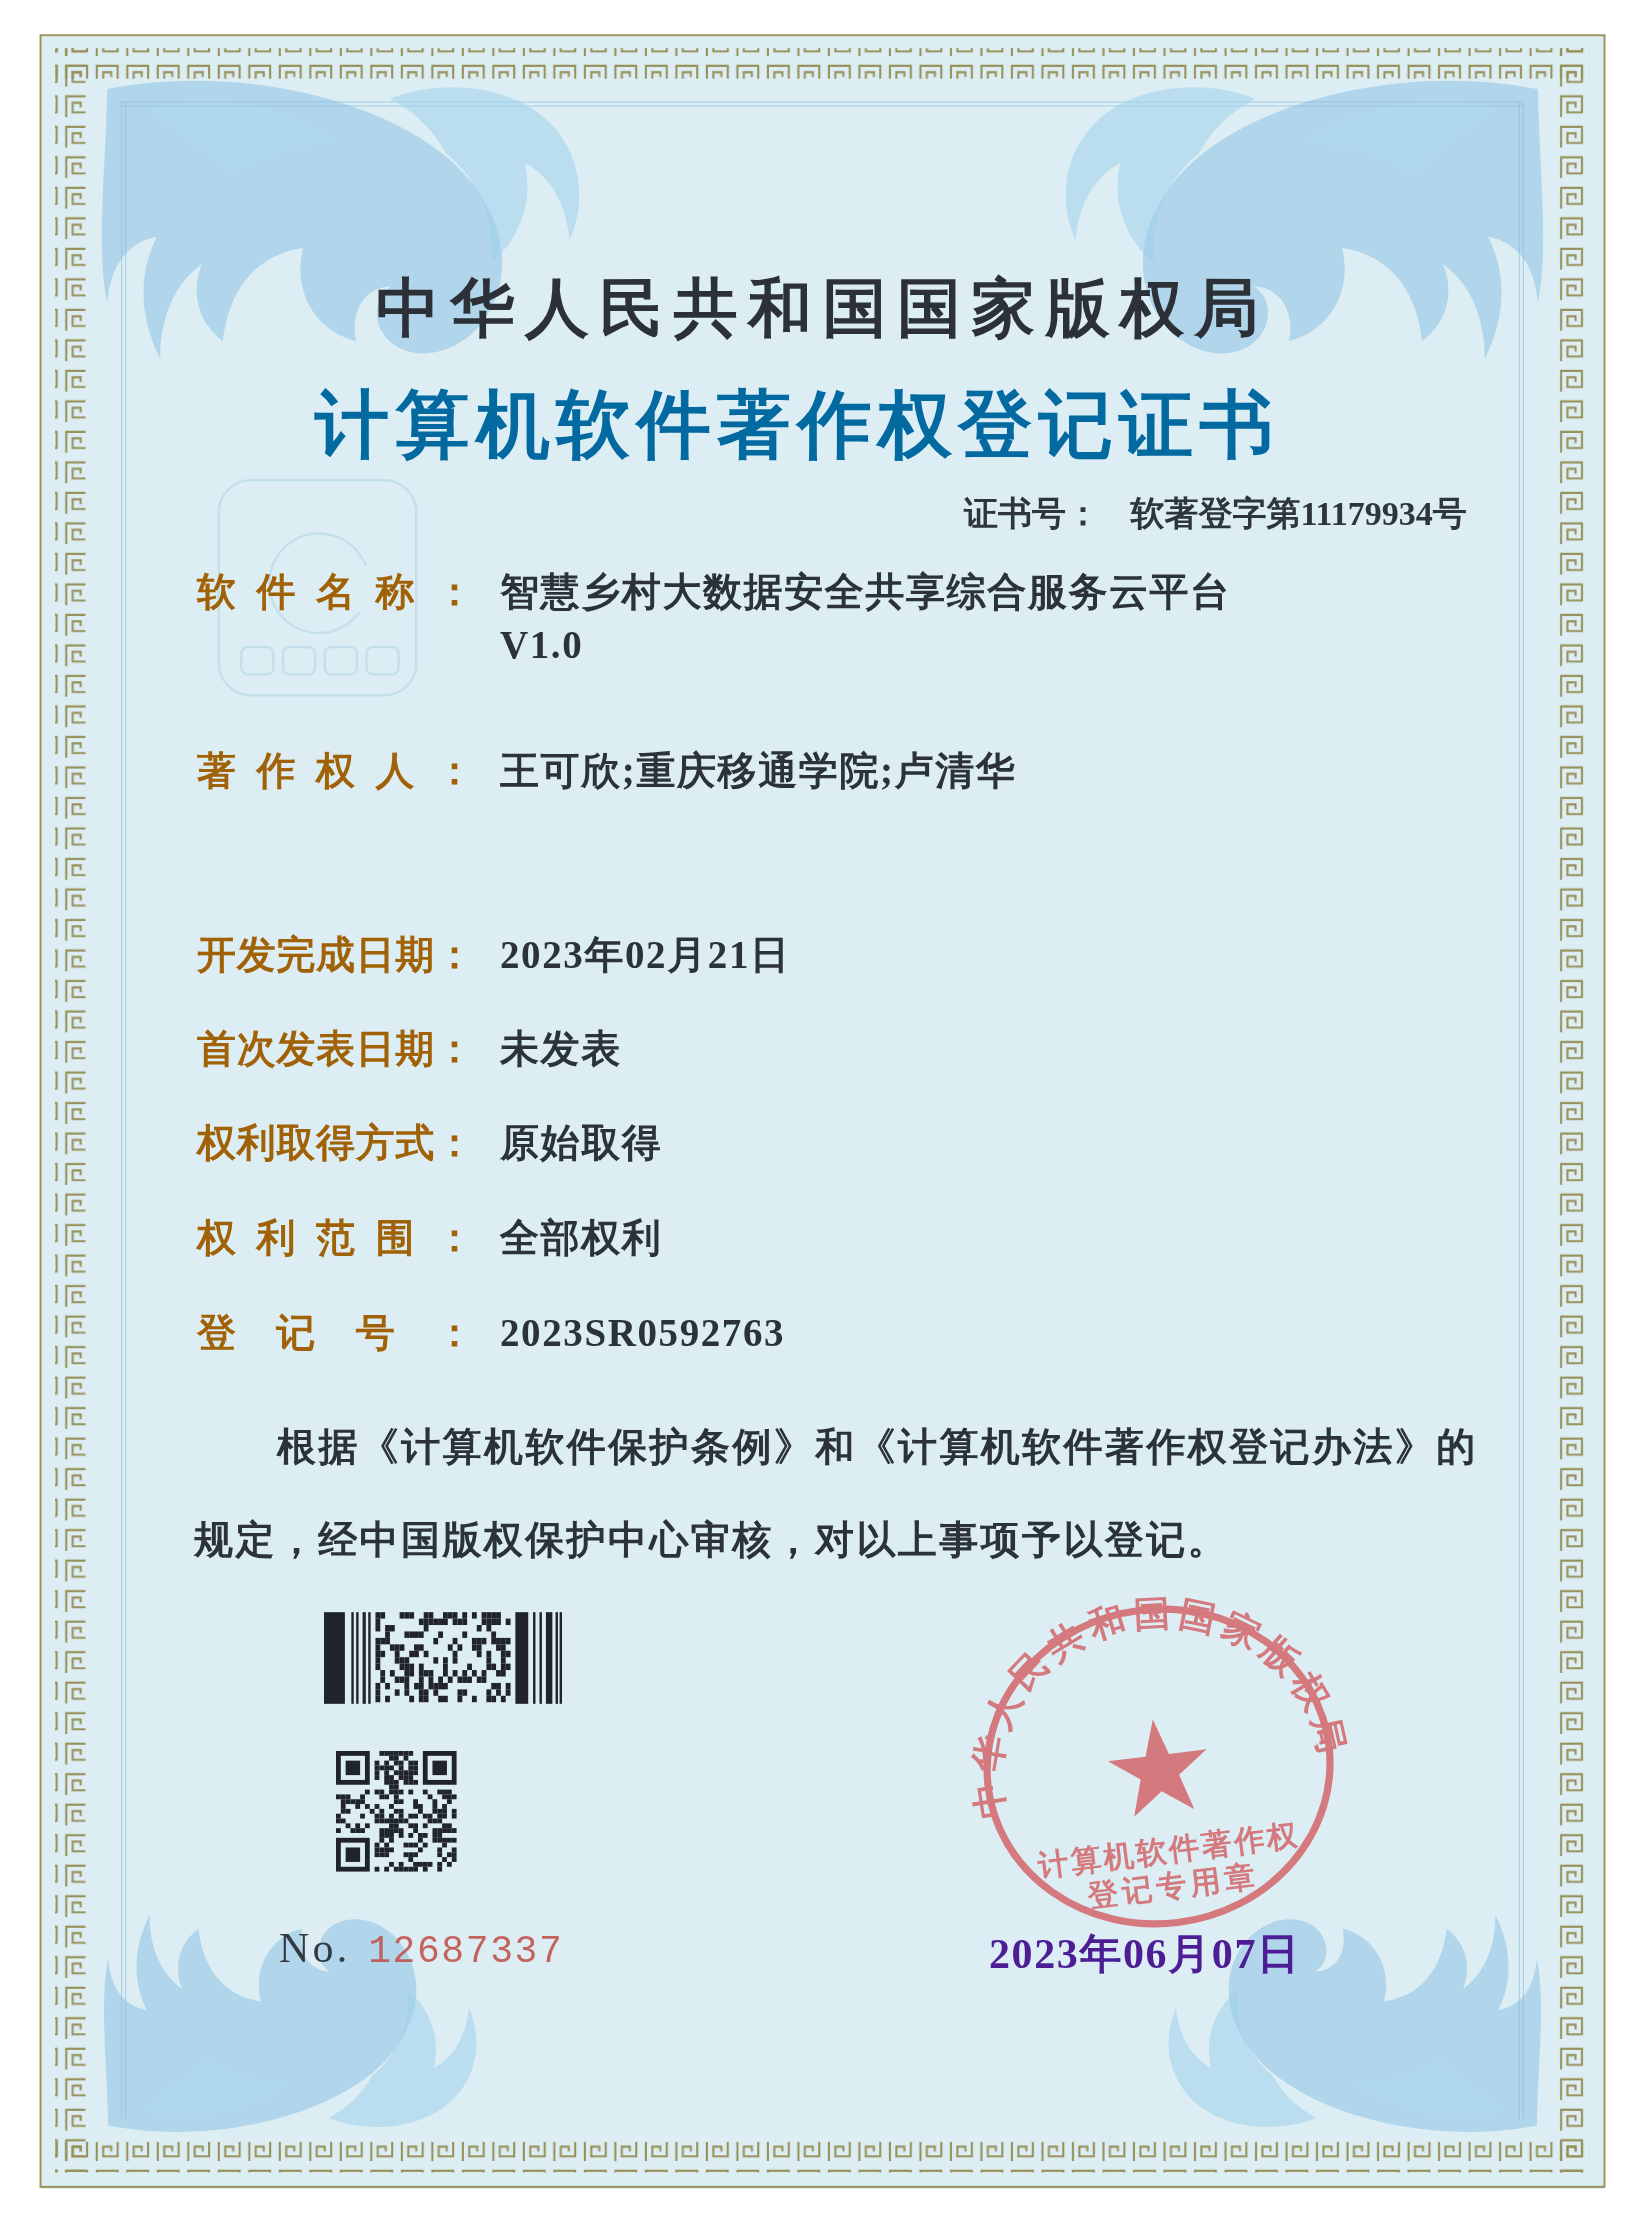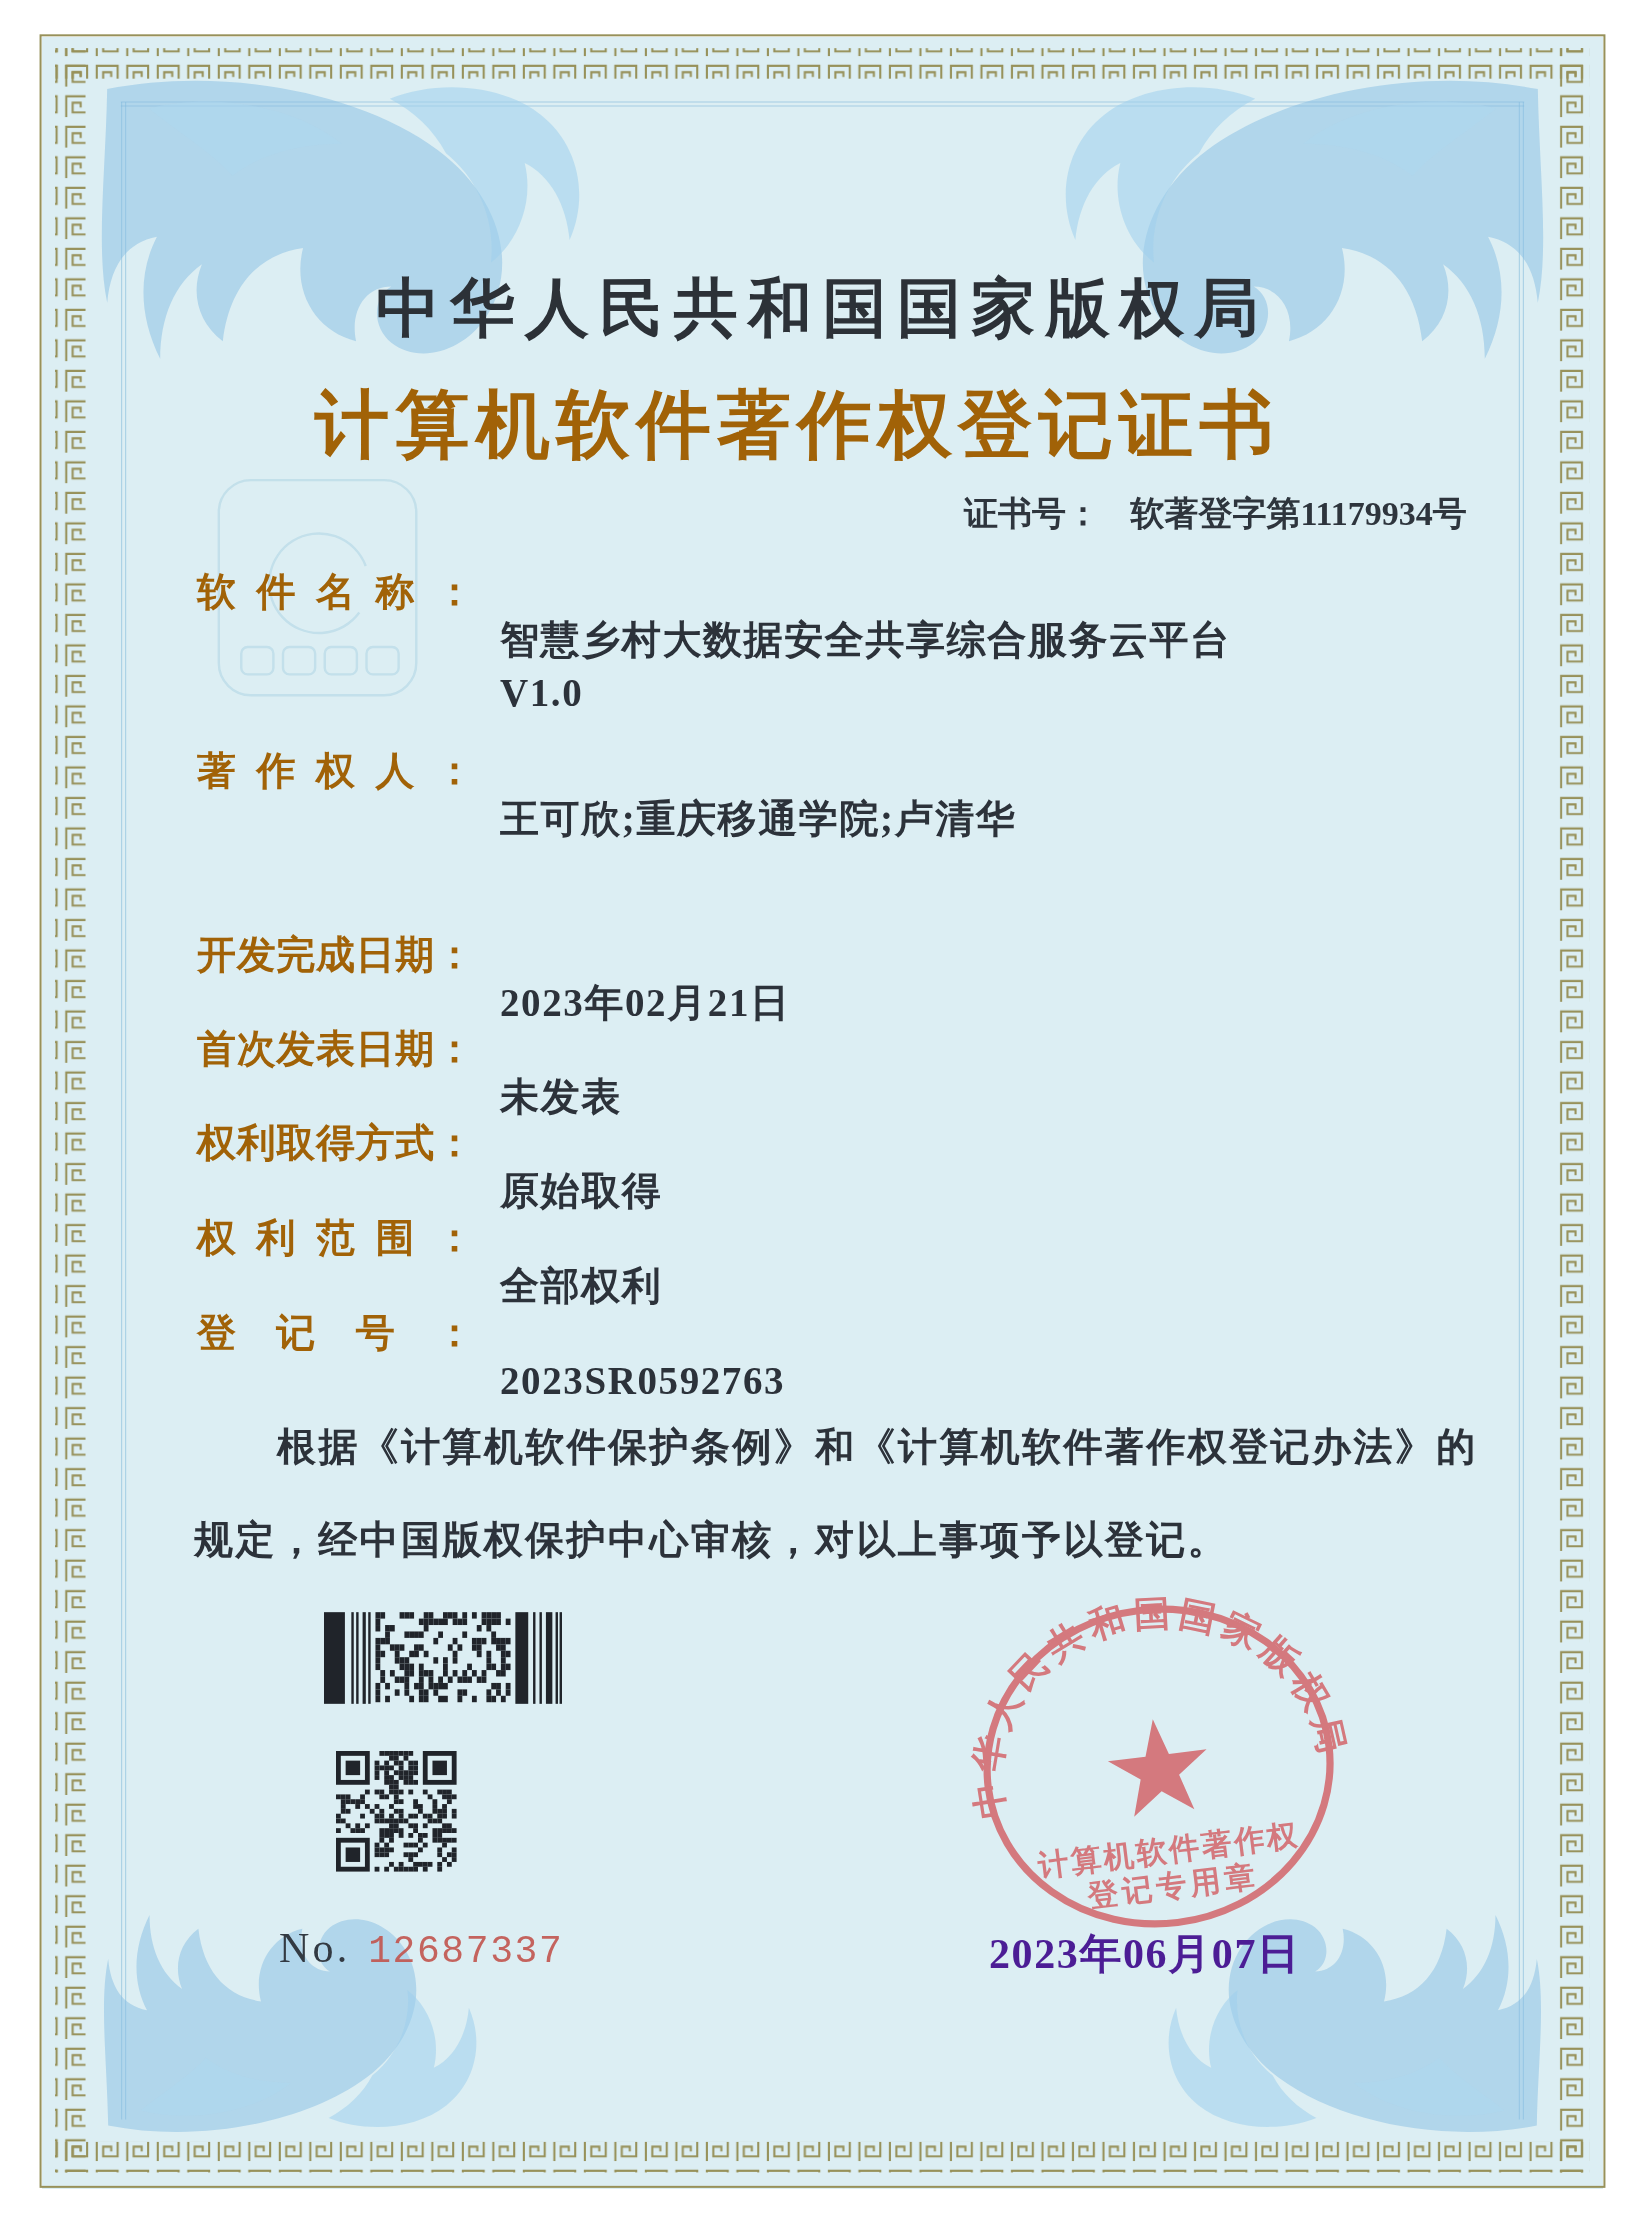--- a/index.html
+++ b/index.html
@@ -20,33 +20,33 @@
     background-color:#dceef3;
   }
   svg.overlay{position:absolute;left:0;top:0;pointer-events:none;}
   .abs{position:absolute;}
   .title{
     left:0;top:265px;width:1645px;text-align:center;
     font-size:64px;font-weight:700;letter-spacing:10.4px;color:#2c3137;
   }
   .subtitle{
     left:0;top:376px;width:1595px;text-align:center;
-    font-size:74px;font-weight:700;letter-spacing:6.4px;color:#a16207;
+    font-size:74px;font-weight:700;letter-spacing:6.4px;color:#0369a1;
   }
   .certno{
     left:964px;top:491px;width:514px;font-size:34px;font-weight:700;color:#2e353d;
   }
   .certno .sep{display:inline-block;width:30.5px;}
   .frow{left:197px;width:1301px;display:flex;align-items:flex-start;}
   .frow .lbl{
     display:inline-block;width:277px;flex:0 0 277px;
     font-size:39px;font-weight:700;text-align:justify;text-align-last:justify;color:#a16207;
   }
   .frow .val{
-    margin-left:26px;font-size:39px;font-weight:700;letter-spacing:1.6px;color:#2c323a;line-height:53px;margin-top:48px;
+    margin-left:26px;font-size:39px;font-weight:700;letter-spacing:1.6px;color:#2c323a;line-height:53px;
   }
   .stmt{font-size:39px;font-weight:700;letter-spacing:2.4px;color:#2c323a;white-space:nowrap;}
   .serial{left:279px;top:1924px;font-size:42px;}
   .serial .no{font-weight:400;color:#333a42;letter-spacing:3.2px;}
   .serial .num{
     font-family:"Liberation Mono","DejaVu Sans Mono",monospace;
     font-size:38px;color:#c2554e;letter-spacing:1.6px;margin-left:17.7px;opacity:.9;
   }
   .issue-date{left:989px;top:1926px;font-size:42px;font-weight:700;color:#4c1d95;letter-spacing:1.6px;}
   .watermark{opacity:.38;}

